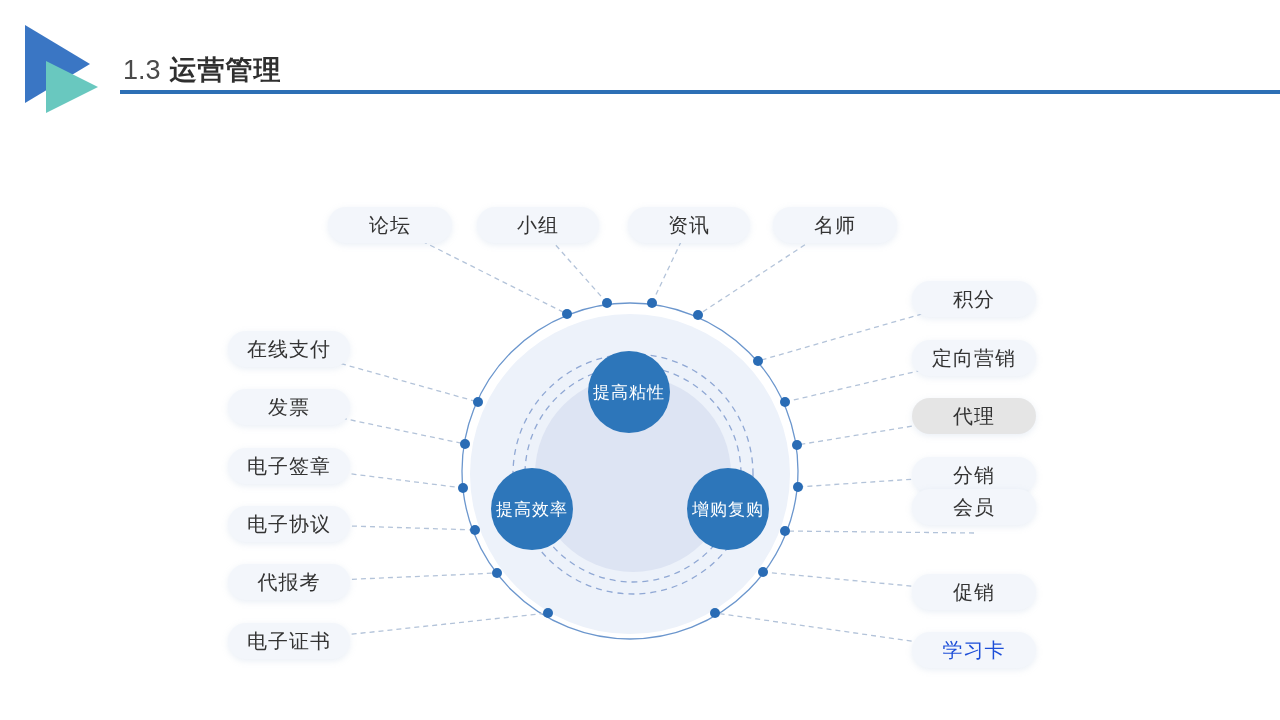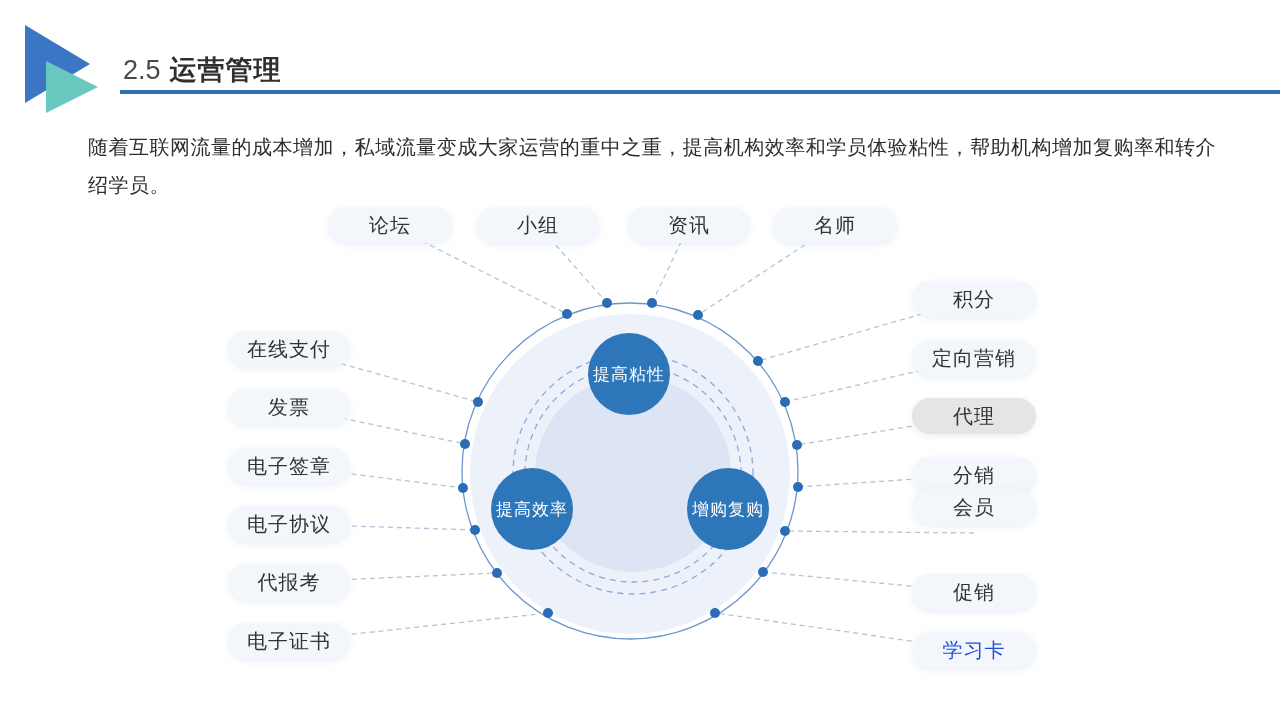--- a/index.html
+++ b/index.html
@@ -40,27 +40,26 @@
 <body>
 
 <div id="slide">
 
   <svg id="corner-triangles" width="110" height="125">
     <polygon id="tri-blue" points="25,25 25,103 90,64" fill="#3a76c4"></polygon>
     <polygon id="tri-teal" points="46,61 46,113 98,87" fill="#69c8bf"></polygon>
   </svg>
 
   <div id="page-title">
-    <span class="num">2.5</span>
+    <span class="num">1.3</span>
     <span class="ttl">运营管理</span>
   </div>
   <div id="title-underline" style="background: rgb(45, 111, 181);"></div>
 
 
-  <div id="intro">随着互联网流量的成本增加，私域流量变成大家运营的重中之重，提高机构效率和学员体验粘性，帮助机构增加复购率和转介绍学员。</div>
 
   <svg id="diagram-svg" width="1280" height="720">
       <circle cx="630" cy="474" r="160" fill="#edf2fa"></circle>
       <circle cx="633" cy="474" r="98" fill="#dde4f3"></circle>
       <circle cx="633" cy="474" r="108" fill="none" stroke="#90a8d4" stroke-width="1.3" stroke-dasharray="6 5"></circle>
       <circle cx="633" cy="474" r="120" fill="none" stroke="#90a8d4" stroke-width="1.3" stroke-dasharray="6 5"></circle>
       <circle cx="630" cy="471" r="168" fill="none" stroke="#6b96cd" stroke-width="1.3"></circle>
       <line x1="390" y1="225" x2="567" y2="314" stroke="#b3c3d9" stroke-width="1.3" stroke-dasharray="5 4"></line>
       <circle cx="567" cy="314" r="5" fill="#2a6cb5"></circle>
       <line x1="538" y1="225" x2="607" y2="303" stroke="#b3c3d9" stroke-width="1.3" stroke-dasharray="5 4"></line>
@@ -107,18 +106,18 @@
       <div class="pill" style="left: 228px; top: 506px; width: 122px; height: 36px; background: rgb(243, 246, 251); color: rgb(51, 51, 51);">电子协议</div>
       <div class="pill" style="left: 228px; top: 564px; width: 122px; height: 36px; background: rgb(243, 246, 251); color: rgb(51, 51, 51);">代报考</div>
       <div class="pill" style="left: 228px; top: 623px; width: 122px; height: 36px; background: rgb(243, 246, 251); color: rgb(51, 51, 51);">电子证书</div>
       <div class="pill" style="left: 912px; top: 281px; width: 124px; height: 36px; background: rgb(243, 246, 251); color: rgb(51, 51, 51);">积分</div>
       <div class="pill" style="left: 912px; top: 340px; width: 124px; height: 36px; background: rgb(243, 246, 251); color: rgb(51, 51, 51);">定向营销</div>
       <div class="pill" style="left: 912px; top: 398px; width: 124px; height: 36px; background: #e5e5e5; color: rgb(51, 51, 51);">代理</div>
       <div class="pill" style="left: 912px; top: 457px; width: 124px; height: 36px; background: rgb(243, 246, 251); color: rgb(51, 51, 51);">分销</div>
       <div class="pill" style="left: 912px; top: 489px; width: 124px; height: 36px; background: rgb(243, 246, 251); color: rgb(51, 51, 51);">会员</div>
       <div class="pill" style="left: 912px; top: 574px; width: 124px; height: 36px; background: rgb(243, 246, 251); color: rgb(51, 51, 51);">促销</div>
       <div class="pill" style="left: 912px; top: 632px; width: 124px; height: 36px; background: rgb(243, 246, 251); color: #1d4ed8;">学习卡</div>
-      <div class="core" style="left: 588px; top: 333px; width: 82px; height: 82px; background: rgb(45, 118, 186);">提高粘性</div>
+      <div class="core" style="left: 588px; top: 351px; width: 82px; height: 82px; background: rgb(45, 118, 186);">提高粘性</div>
       <div class="core" style="left: 491px; top: 468px; width: 82px; height: 82px; background: rgb(45, 118, 186);">提高效率</div>
       <div class="core" style="left: 687px; top: 468px; width: 82px; height: 82px; background: rgb(45, 118, 186);">增购复购</div>
     </div>
 
 </div>
 
 </body></html>

